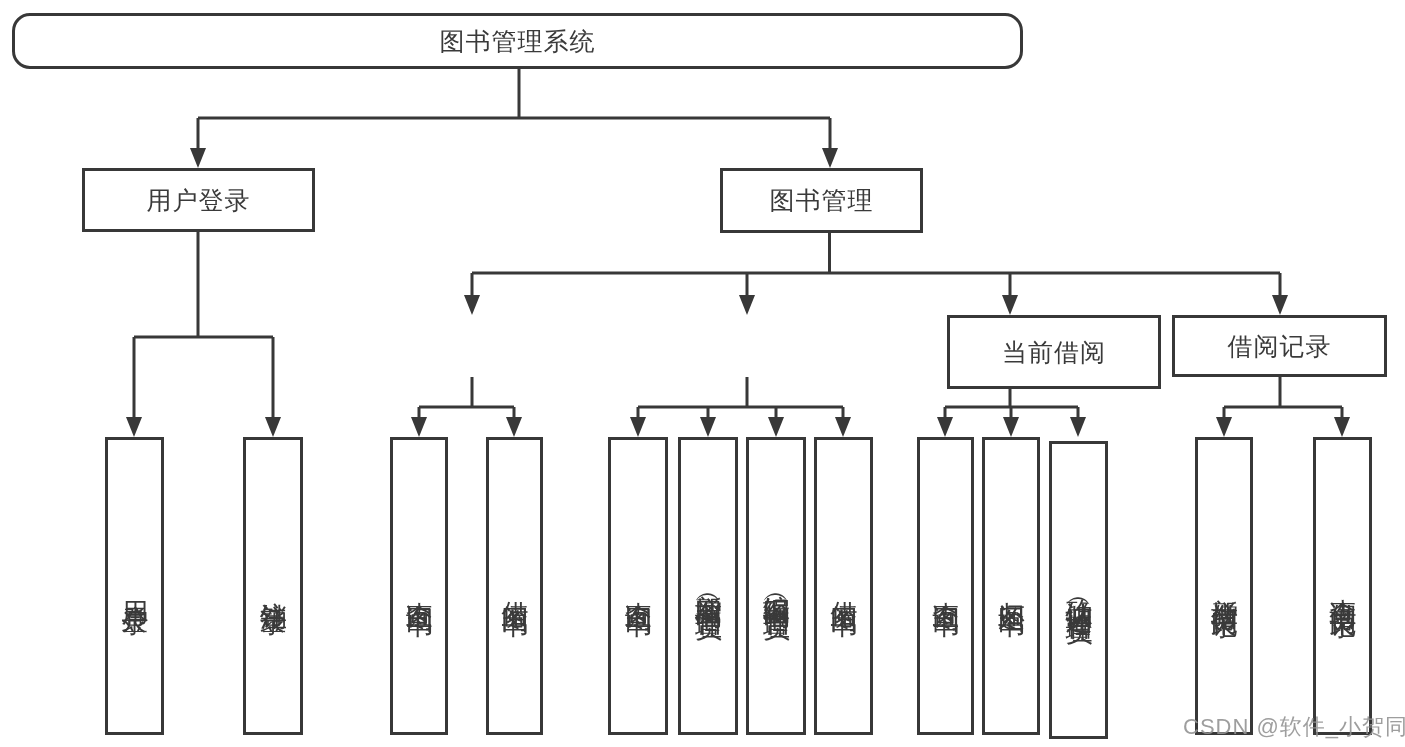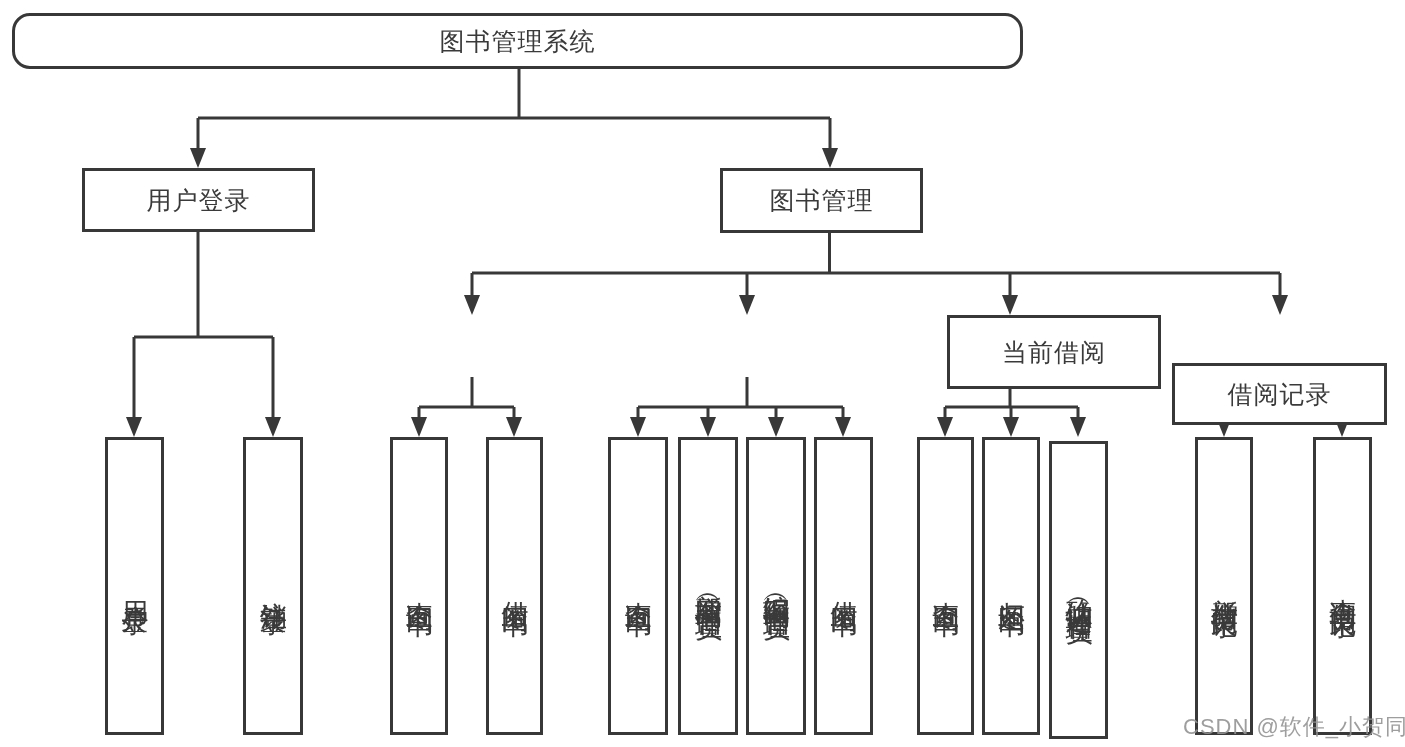--- a/index.html
+++ b/index.html
@@ -14,21 +14,21 @@
   }
   .h{font-size:25px;letter-spacing:1px;white-space:nowrap;}
   .v{font-size:27px;}
   .v span{writing-mode:vertical-rl;text-orientation:mixed;letter-spacing:3px;line-height:1;}
   #n-root{left:12px;top:13px;width:1011px;height:56px;border-radius:18px;}
   #n-user-login{left:82px;top:168px;width:233px;height:64px;}
   #n-book-mgmt{left:720px;top:168px;width:203px;height:65px;text-align:center;}
   #n-new-rec{left:362px;top:315px;width:220px;height:62px;}
   #n-book-borrow{left:637px;top:315px;width:220px;height:62px;}
   #n-current-borrow{left:903px;top:315px;width:214px;height:74px;margin-left:44px;}
-  #n-borrow-records{left:1172px;top:315px;width:215px;height:62px;margin-top:48px;}
+  #n-borrow-records{left:1172px;top:315px;width:215px;height:62px;}
   #n-user-login-v{left:105px;top:437px;width:59px;height:298px;}
   #n-logout-v{left:243px;top:437px;width:60px;height:298px;}
   #n-nbr-query{left:390px;top:437px;width:58px;height:298px;}
   #n-nbr-borrow{left:486px;top:437px;width:57px;height:298px;}
   #n-bb-query{left:608px;top:437px;width:60px;height:298px;}
   #n-bb-add{left:678px;top:437px;width:60px;height:298px;}
   #n-bb-edit{left:746px;top:437px;width:60px;height:298px;}
   #n-bb-borrow{left:814px;top:437px;width:59px;height:298px;}
   #n-cb-query{left:917px;top:437px;width:57px;height:298px;}
   #n-cb-return{left:982px;top:437px;width:58px;height:298px;}

